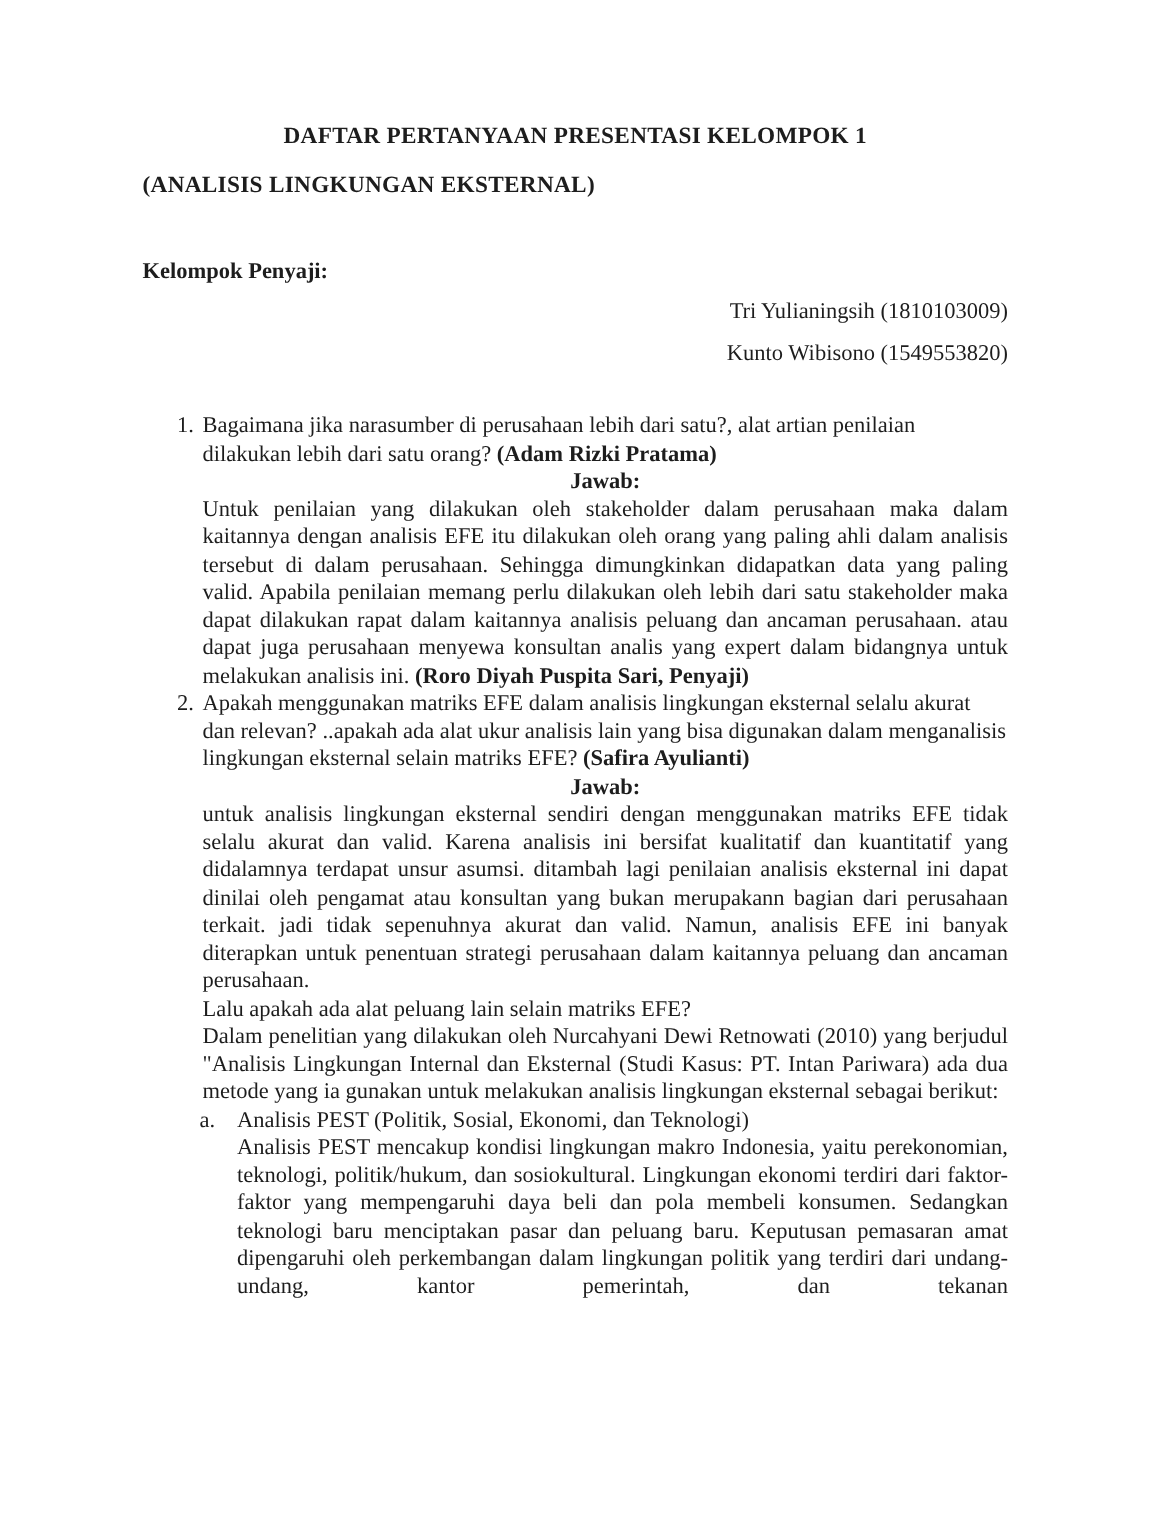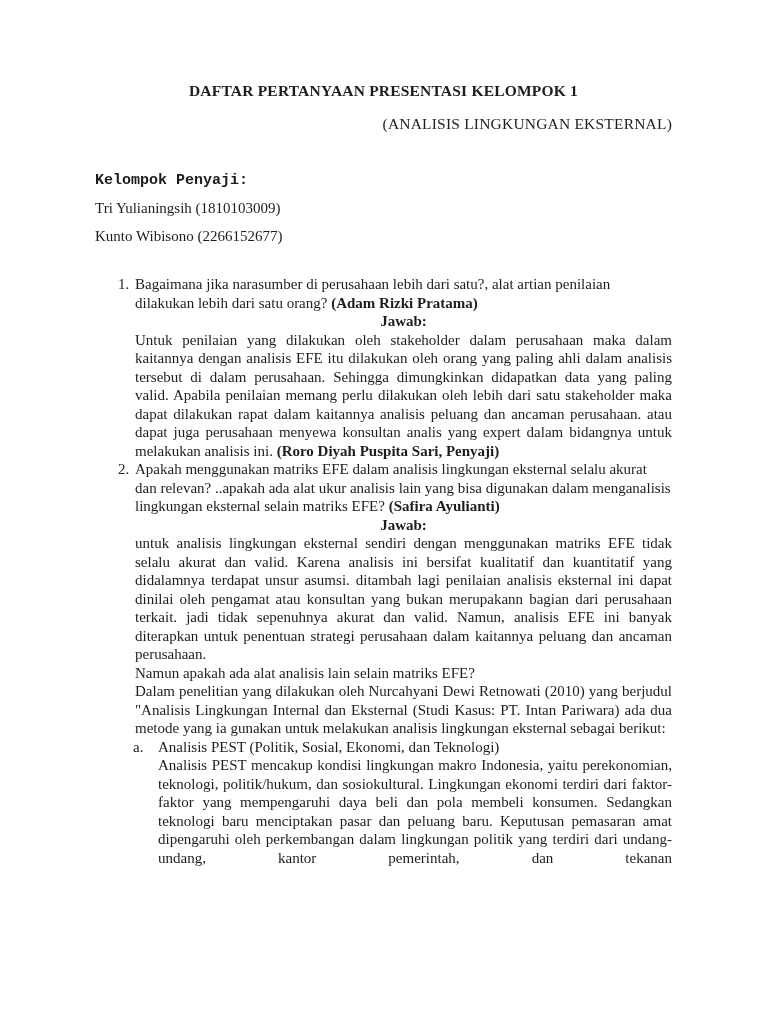--- a/index.html
+++ b/index.html
@@ -17,29 +17,29 @@
   }
   .content { padding: 82px 96px 0 95px; }
   .doc-title {
     text-align: center;
     font-weight: 700;
     font-size: 15.5px;
     margin: 0 0 14.5px 0;
     letter-spacing: 0.2px;
   }
   .doc-subtitle {
-    text-align: right;
-    font-weight: 400;
+    text-align: left;
+    font-weight: 700;
     font-size: 15.5px;
     margin: 0;
     letter-spacing: 0.2px;
   }
   .presenters { margin-top: 38px; }
-  .presenters-heading { font-weight: 700; margin: 0 0 9px 0; font-family: Liberation Mono, monospace; }
-  .presenter-line { margin: 0 0 9px 0; }
+  .presenters-heading { font-weight: 700; margin: 0 0 9px 0; }
+  .presenter-line { margin: 0 0 9px 0; text-align: right; }
   .questions { margin-top: 30px; }
   .q-row { display: flex; margin-left: 23px; }
   .q-num { flex: 0 0 17px; }
   .q-body { flex: 1; min-width: 0; }
   .q-body p { margin: 0; }
   .bold { font-weight: 700; text-align: center; }
   .justify { text-align: justify; }
   .justify-all { text-align: justify; text-align-last: justify; }
   .sub-row { display: flex; }
   .sub-letter { flex: 0 0 25px; margin-left: -2px; }
@@ -50,41 +50,41 @@
 
 <div class="page">
   <div class="content">
 
     <p class="doc-title">DAFTAR PERTANYAAN PRESENTASI KELOMPOK 1</p>
     <p class="doc-subtitle">(ANALISIS LINGKUNGAN EKSTERNAL)</p>
 
     <div class="presenters">
       <p class="presenters-heading">Kelompok Penyaji:</p>
       <p class="presenter-line">Tri Yulianingsih (1810103009)</p>
-      <p class="presenter-line">Kunto Wibisono (2266152677)</p>
+      <p class="presenter-line">Kunto Wibisono (1549553820)</p>
     </div>
 
     <div class="questions">
 
       <div class="q-row">
         <div class="q-num">1.</div>
         <div class="q-body">
           <p><span>Bagaimana jika narasumber di perusahaan lebih dari satu?, alat artian penilaian dilakukan lebih dari satu orang?</span> <span class="bold">(Adam Rizki Pratama)</span></p>
           <p class="bold">Jawab:</p>
           <p class="justify"><span>Untuk penilaian yang dilakukan oleh stakeholder dalam perusahaan maka dalam kaitannya dengan analisis EFE itu dilakukan oleh orang yang paling ahli dalam analisis tersebut di dalam perusahaan. Sehingga dimungkinkan didapatkan data yang paling valid. Apabila penilaian memang perlu dilakukan oleh lebih dari satu stakeholder maka dapat dilakukan rapat dalam kaitannya analisis peluang dan ancaman perusahaan. atau dapat juga perusahaan menyewa konsultan analis yang expert dalam bidangnya untuk melakukan analisis ini.</span> <span class="bold">(Roro Diyah Puspita Sari, Penyaji)</span></p>
         </div>
       </div>
 
       <div class="q-row">
         <div class="q-num">2.</div>
         <div class="q-body">
           <p><span>Apakah menggunakan matriks EFE dalam analisis lingkungan eksternal selalu akurat dan relevan? ..apakah ada alat ukur analisis lain yang bisa digunakan dalam menganalisis lingkungan eksternal selain matriks EFE?</span> <span class="bold">(Safira Ayulianti)</span></p>
           <p class="bold">Jawab:</p>
           <p class="justify">untuk analisis lingkungan eksternal sendiri dengan menggunakan matriks EFE tidak selalu akurat dan valid. Karena analisis ini bersifat kualitatif dan kuantitatif yang didalamnya terdapat unsur asumsi. ditambah lagi penilaian analisis eksternal ini dapat dinilai oleh pengamat atau konsultan yang bukan merupakann bagian dari perusahaan terkait. jadi tidak sepenuhnya akurat dan valid. Namun, analisis EFE ini banyak diterapkan untuk penentuan strategi perusahaan dalam kaitannya peluang dan ancaman perusahaan.</p>
-          <p>Namun apakah ada alat analisis lain selain matriks EFE?</p>
+          <p>Lalu apakah ada alat peluang lain selain matriks EFE?</p>
           <p class="justify">Dalam penelitian yang dilakukan oleh Nurcahyani Dewi Retnowati (2010) yang berjudul "Analisis Lingkungan Internal dan Eksternal (Studi Kasus: PT. Intan Pariwara) ada dua metode yang ia gunakan untuk melakukan analisis lingkungan eksternal sebagai berikut:</p>
           <div class="sub-row">
             <div class="sub-letter">a.</div>
             <div class="sub-body">
               <p>Analisis PEST (Politik, Sosial, Ekonomi, dan Teknologi)</p>
               <p class="justify justify-all">Analisis PEST mencakup kondisi lingkungan makro Indonesia, yaitu perekonomian, teknologi, politik/hukum, dan sosiokultural. Lingkungan ekonomi terdiri dari faktor-faktor yang mempengaruhi daya beli dan pola membeli konsumen. Sedangkan teknologi baru menciptakan pasar dan peluang baru. Keputusan pemasaran amat dipengaruhi oleh perkembangan dalam lingkungan politik yang terdiri dari undang-undang, kantor pemerintah, dan tekanan</p>
             </div>
           </div>
         </div>
       </div>

